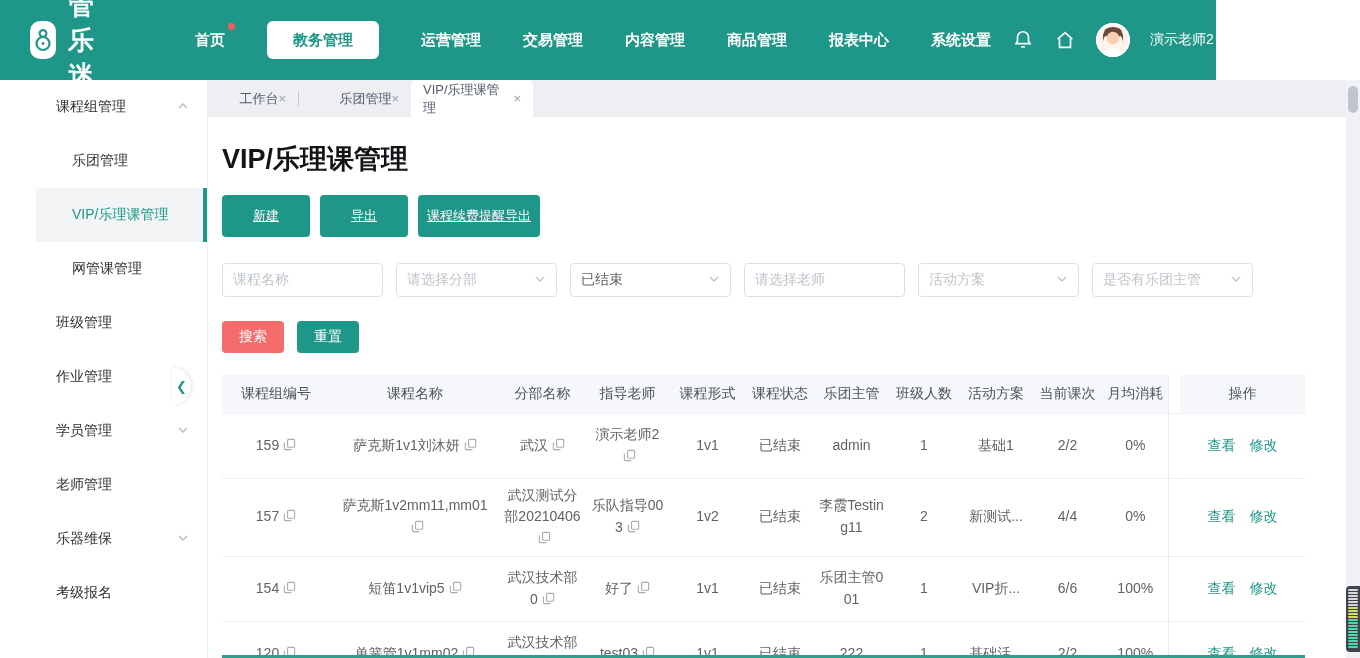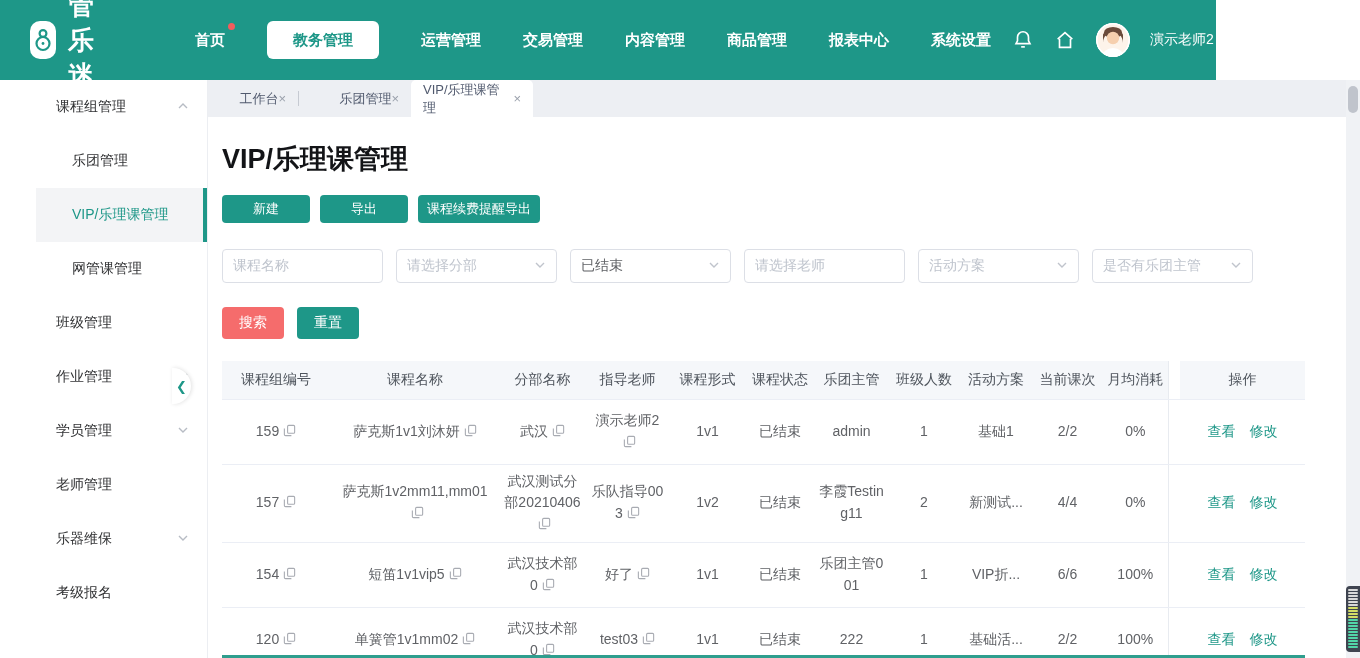--- a/index.html
+++ b/index.html
@@ -32,21 +32,21 @@
   #tabbar { position:absolute; top:80px; left:172px; right:0; height:37px; background:#edeff3; display:flex; align-items:flex-end; padding-left:14px; z-index:2; }
   .tab { height:37px; width:112px; display:flex; align-items:center; justify-content:flex-end; padding:0 12px; font-size:13px; color:#515a6e; cursor:pointer; position:relative; }
   .tab .x { color:#9aa0ab; font-size:13px; cursor:pointer; }
   .tab.active { background:#fff; border-radius:5px 5px 0 0; width:122px; justify-content:flex-start; gap:6px; }
   .tab-sep { width:1px; height:15px; background:#c6cad2; margin-bottom:11px; }
 
   
   #main { position:absolute; top:117px; left:172px; right:14px; bottom:0; background:#fff; overflow:hidden; padding-left:50px; }
   #page-title { margin-top:24px; font-size:27px; font-weight:700; color:#131417; }
   #action-row { margin-top:18px; display:flex; gap:10px; }
-  .btn { height:28px; min-width:88px; padding:0 9px; border:none; border-radius:4px; background:#1e9788; color:#fff; font-size:13px; cursor:pointer; }
+  .btn { height:42px; min-width:88px; padding:0 9px; border:none; border-radius:4px; background:#1e9788; color:#fff; font-size:13px; cursor:pointer;text-decoration:underline; }
   #filter-row { margin-top:26px; display:flex; gap:13px; }
   .filter { width:161px; height:34px; border:1px solid #dcdfe6; border-radius:4px; display:flex; align-items:center; justify-content:space-between; padding:0 10px; font-size:14px; cursor:pointer; background:#fff; }
   .filter .ph { color:#bfc4cd; white-space:nowrap; overflow:hidden; }
   .filter .val { color:#606266; }
   #search-row { margin-top:24px; display:flex; gap:13px; }
   .btn-search { height:32px; padding:0 17px; background:#f56c6c; border:none; border-radius:4px; color:#fff; font-size:14px; cursor:pointer; }
   .btn-reset  { height:32px; padding:0 17px; background:#1e9788; border:none; border-radius:4px; color:#fff; font-size:14px; cursor:pointer; }
 
   
   #tbl-wrap { margin-top:22px; width:1083px; }

